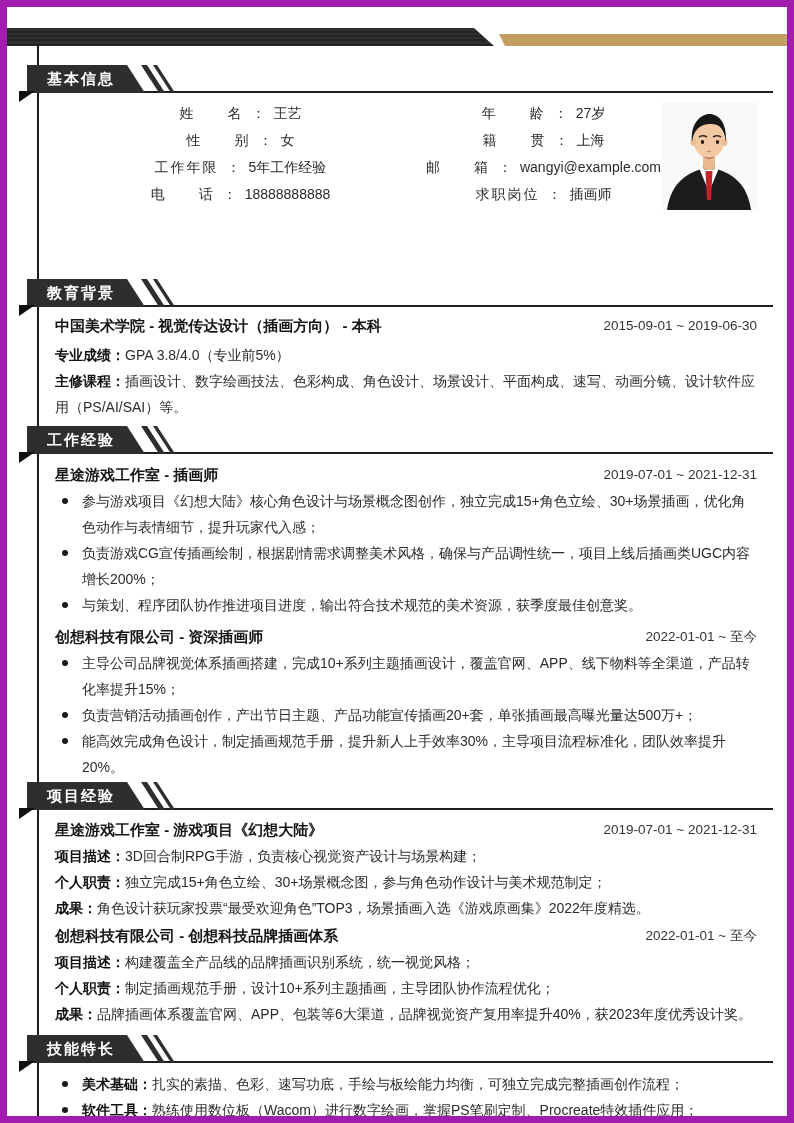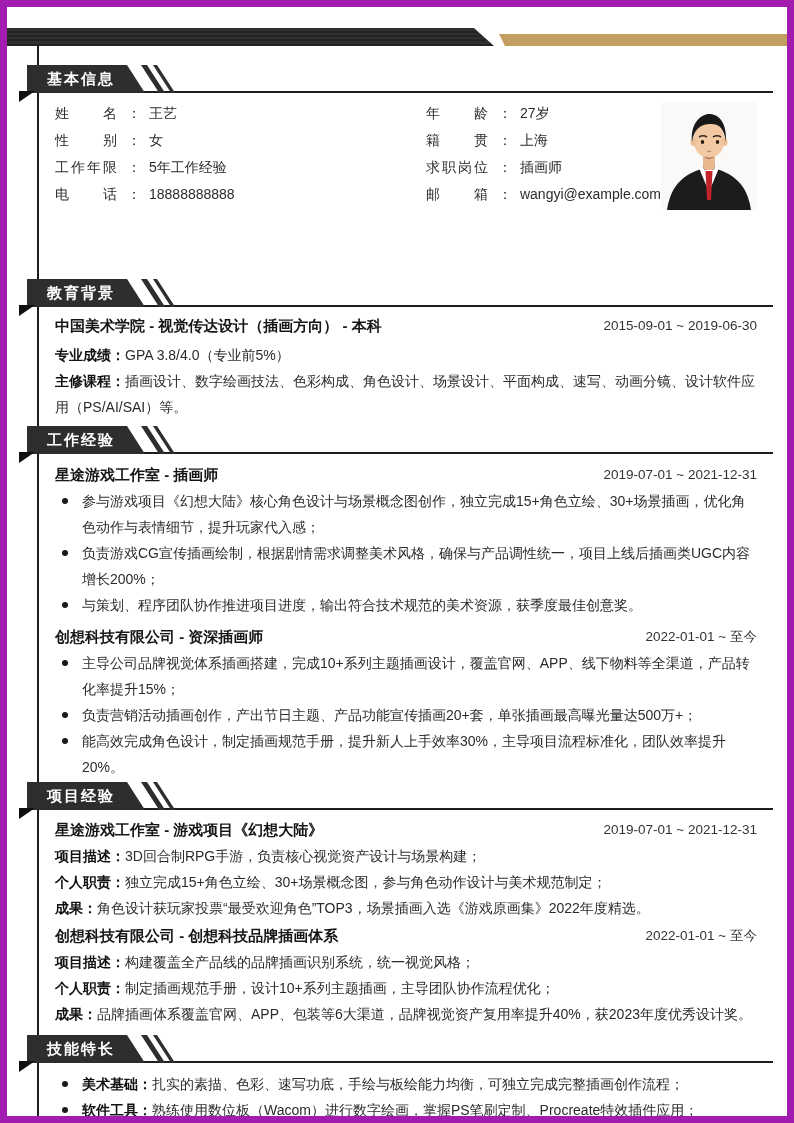--- a/index.html
+++ b/index.html
@@ -37,21 +37,21 @@
   .content { margin-left:48px; margin-right:30px; position:relative; z-index:1; }
   .entry-head { display:flex; justify-content:space-between; align-items:flex-end; line-height:26px; }
   .entry-title { font-weight:700; font-size:15px; color:#161616; }
   .entry-date { font-size:13.5px; color:#333; white-space:nowrap; }
   .kv-row { font-size:14px; line-height:26px; color:#2b2b2b; }
   .kv-label { font-weight:700; color:#111; }
   .bullet { position:relative; padding-left:27px; font-size:14px; line-height:26px; color:#2b2b2b; }
   .dot { position:absolute; left:7px; top:10px; width:6px; height:6px; border-radius:50%; background:#1a1a1a; }
   
   .basic-body { display:flex; margin:7px 30px 0 48px; height:118px; position:relative; z-index:1; }
-  .bi-col { display:flex; flex-direction:column; }
+  .bi-col { display:flex; flex-direction:column;align-items:center; }
   .bi-col.left { width:372px; }
   .bi-col.right { flex:1; }
   .bi-row { font-size:14px; line-height:27px; height:27px; white-space:nowrap; }
   .bi-label { display:inline-block; width:62px; text-align:justify; text-align-last:justify; color:#2b2b2b; vertical-align:top; }
   .bi-colon { margin:0 8px 0 10px; }
   .photo { width:96px; height:108px; margin-top:2px; flex-shrink:0; background:#faf9f8; border-radius:2px; overflow:hidden; }
   
   .mt-head1 { margin-top:58px; }
   .mt-head2 { margin-top:61px;padding-left:27px; }
   .mt-head3 { margin-top:6px; }
@@ -82,22 +82,22 @@
   <div class="basic-body">
     <div class="bi-col left">
       <div class="bi-row"><span class="bi-label">姓名</span><span class="bi-colon">：</span><span>王艺</span></div>
       <div class="bi-row"><span class="bi-label">性别</span><span class="bi-colon">：</span><span>女</span></div>
       <div class="bi-row"><span class="bi-label">工作年限</span><span class="bi-colon">：</span><span>5年工作经验</span></div>
       <div class="bi-row"><span class="bi-label">电话</span><span class="bi-colon">：</span><span>18888888888</span></div>
     </div>
     <div class="bi-col right">
       <div class="bi-row"><span class="bi-label">年龄</span><span class="bi-colon">：</span><span>27岁</span></div>
       <div class="bi-row"><span class="bi-label">籍贯</span><span class="bi-colon">：</span><span>上海</span></div>
+      <div class="bi-row"><span class="bi-label">邮箱</span><span class="bi-colon">：</span><span>wangyi@example.com</span></div>
       <div class="bi-row"><span class="bi-label">求职岗位</span><span class="bi-colon">：</span><span>插画师</span></div>
-      <div class="bi-row"><span class="bi-label">邮箱</span><span class="bi-colon">：</span><span>wangyi@example.com</span></div>
     </div>
     <div class="photo">
       <svg viewBox="0 0 96 108" width="96" height="108">
         <rect x="0" y="0" width="96" height="108" fill="#faf9f8"></rect>
         <path d="M6,108 C10,80 26,72 40,67 L56,67 C70,72 86,80 90,108 Z" fill="#1c1c1c"></path>
         <path d="M38,66 L58,66 L48,90 Z" fill="#ffffff"></path>
         <path d="M44.5,69 L51.5,69 L50,98 L46,98 Z" fill="#c3232a"></path>
         <rect x="42" y="52" width="12" height="16" rx="4" fill="#e8b astroturf"></rect>
         <rect x="42" y="52" width="12" height="16" rx="4" fill="#e8b88f"></rect>
         <ellipse cx="48" cy="38" rx="15.5" ry="18" fill="#f2c9a2"></ellipse>

